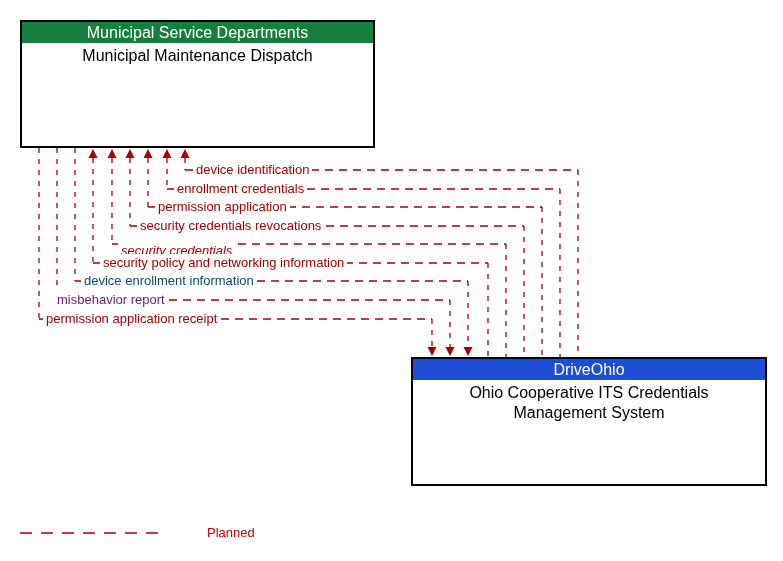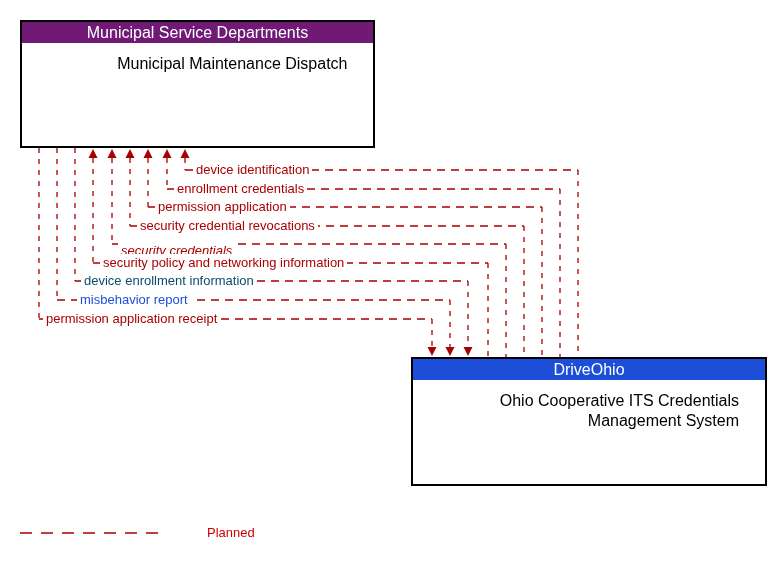--- a/index.html
+++ b/index.html
@@ -20,24 +20,24 @@
   #bottom-entity{left:411px;top:357px;width:356px;height:129px}
   .entity-header{
     height:21px;line-height:21px;
     text-align:center;
     color:#fff;
     font-size:16px;
     white-space:nowrap;
     overflow:hidden;
   }
   .entity-name{
-    margin:8px auto;
+    margin:0 auto;
     padding-top:3px;
     max-width:300px;
-    text-align:right;
+    text-align:center;
     font-size:16px;
     line-height:20px;
     color:#000;
   }
   #diagram-svg{position:absolute;left:0;top:0}
   .flow-label{
     position:absolute;
     font-size:13px;
     line-height:17px;
     padding:0 3px;
@@ -88,32 +88,32 @@
     <line x1="450" y1="300" x2="450" y2="347" stroke="#A80000" stroke-width="1.3" stroke-dasharray="5,6"></line>
     <polygon points="445.5,347 454.5,347 450,356" fill="#A80000"></polygon>
     <line x1="39" y1="148" x2="39" y2="319" stroke="#A80000" stroke-width="1.3" stroke-dasharray="5,6"></line>
     <line x1="39" y1="319" x2="432" y2="319" stroke="#A80000" stroke-width="1.3" stroke-dasharray="8,6"></line>
     <line x1="432" y1="319" x2="432" y2="347" stroke="#A80000" stroke-width="1.3" stroke-dasharray="5,6"></line>
     <polygon points="427.5,347 436.5,347 432,356" fill="#A80000"></polygon>
     <line x1="20" y1="533" x2="166" y2="533" stroke="#A80000" stroke-width="1.3" stroke-dasharray="12,9"></line>
   </svg>
 
 <div class="entity" id="top-entity" style="border-color: rgb(0, 0, 0);">
-  <div class="entity-header" style="background: #701a75; color: rgb(255, 255, 255);">Municipal Service Departments</div>
+  <div class="entity-header" style="background: #15803d; color: rgb(255, 255, 255);">Municipal Service Departments</div>
   <div class="entity-name">Municipal Maintenance Dispatch</div>
 </div>
 
 <div class="entity" id="bottom-entity" style="border-color: rgb(0, 0, 0);">
   <div class="entity-header" style="background: #1d4ed8; color: rgb(255, 255, 255);">DriveOhio</div>
   <div class="entity-name">Ohio Cooperative ITS Credentials Management System</div>
 </div>
 
 <div class="flow-label" style="color: rgb(170, 0, 0); left: 193px; top: 161px;">device identification</div>
 <div class="flow-label" style="color: rgb(170, 0, 0); left: 174px; top: 180px;">enrollment credentials</div>
 <div class="flow-label" style="color: rgb(170, 0, 0); left: 155px; top: 198px;">permission application</div>
-<div class="flow-label" style="color: rgb(170, 0, 0); left: 137px; top: 217px;">security credential revocations</div>
+<div class="flow-label" style="color: rgb(170, 0, 0); left: 137px; top: 217px;">security credentials revocations</div>
 <div class="flow-label" style="color: rgb(170, 0, 0); left: 118px; top: 242px; font-style: italic;">security credentials</div>
 <div class="flow-label" style="color: rgb(170, 0, 0); left: 100px; top: 254px;">security policy and networking information</div>
 <div class="flow-label" style="color: #0c4a6e; left: 81px; top: 272px;">device enrollment information</div>
-<div class="flow-label" style="color: #1d4ed8; left: 77px; top: 291px; text-align: right;">misbehavior report</div>
+<div class="flow-label" style="color: #701a75; left: 54px; top: 291px; text-align: right;">misbehavior report</div>
 <div class="flow-label" style="color: rgb(170, 0, 0); left: 43px; top: 310px; text-align: right;">permission application receipt</div>
 
 <div id="legend-label" style="color: rgb(204, 0, 0); margin-left: 20px;">Planned</div>
 
 </body></html>

